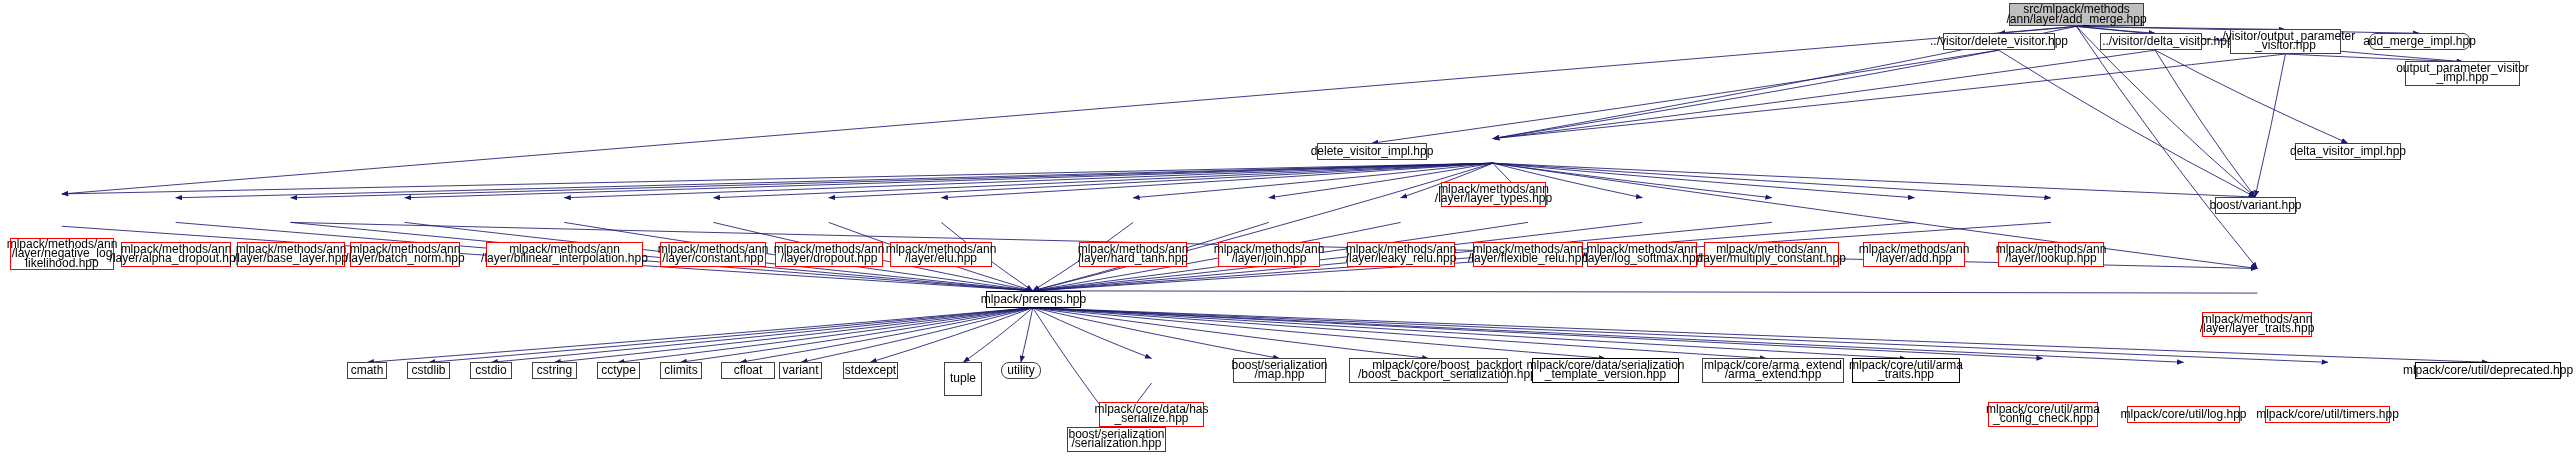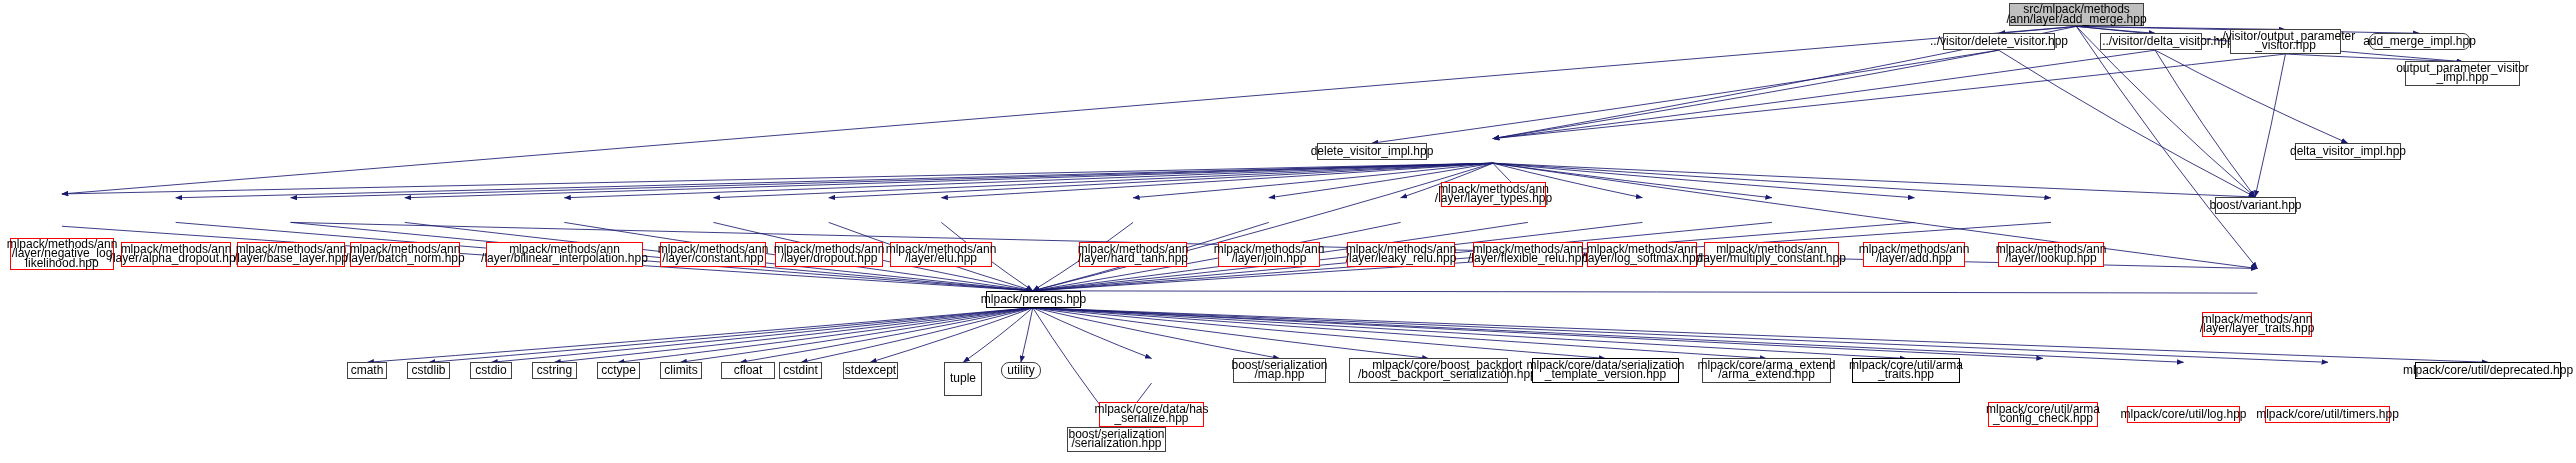--- a/index.html
+++ b/index.html
@@ -186,33 +186,33 @@
       <div class="node red" style="left: 2202px; top: 268px; width: 110px; height: 24.6px;">mlpack/methods/ann
 /layer/layer_traits.hpp</div>
       <div class="node black" style="left: 986px; top: 291px; width: 95px; height: 17px;">mlpack/prereqs.hpp</div>
       <div class="node grey" style="left: 347px; top: 362px; width: 40px; height: 17px;">cmath</div>
       <div class="node grey" style="left: 407px; top: 362px; width: 43px; height: 17px;">cstdlib</div>
       <div class="node grey" style="left: 470px; top: 362px; width: 42px; height: 17px;">cstdio</div>
       <div class="node grey" style="left: 532px; top: 362px; width: 45px; height: 17px;">cstring</div>
       <div class="node grey" style="left: 597px; top: 362px; width: 43px; height: 17px;">cctype</div>
       <div class="node grey" style="left: 660px; top: 362px; width: 42px; height: 17px;">climits</div>
       <div class="node grey" style="left: 721px; top: 362px; width: 54px; height: 17px;">cfloat</div>
-      <div class="node grey" style="left: 779px; top: 362px; width: 43px; height: 17px;">cstdint</div>
+      <div class="node grey" style="left: 779px; top: 362px; width: 43px; height: 17px;">variant</div>
       <div class="node grey" style="left: 843px; top: 362px; width: 55px; height: 17px;">stdexcept</div>
       <div class="node grey" style="left: 944px; top: 362px; width: 38px; height: 34px;">tuple</div>
       <div class="node grey" style="left: 1001px; top: 362px; width: 40px; height: 17px; border-radius: 8px;">utility</div>
       <div class="node red" style="left: 1099px; top: 358px; width: 105px; height: 24.6px;">mlpack/core/data/has
 _serialize.hpp</div>
       <div class="node grey" style="left: 1233px; top: 358px; width: 93px; height: 24.6px;">boost/serialization
 /map.hpp</div>
       <div class="node grey" style="left: 1349px; top: 358px; width: 159px; height: 24.6px; padding-left: 40px;">mlpack/core/boost_backport
 /boost_backport_serialization.hpp</div>
       <div class="node black" style="left: 1532px; top: 358px; width: 147px; height: 24.6px;">mlpack/core/data/serialization
 _template_version.hpp</div>
-      <div class="node grey" style="left: 1702px; top: 358px; width: 129px; height: 24.6px;">mlpack/core/arma_extend
+      <div class="node grey" style="left: 1702px; top: 358px; width: 142px; height: 24.6px;">mlpack/core/arma_extend
 /arma_extend.hpp</div>
       <div class="node black" style="left: 1852px; top: 358px; width: 108px; height: 24.6px;">mlpack/core/util/arma
 _traits.hpp</div>
       <div class="node red" style="left: 1988px; top: 358px; width: 110px; height: 24.6px;">mlpack/core/util/arma
 _config_check.hpp</div>
       <div class="node red" style="left: 2127px; top: 362px; width: 113px; height: 17px;">mlpack/core/util/log.hpp</div>
       <div class="node red" style="left: 2265px; top: 362px; width: 125px; height: 17px;">mlpack/core/util/timers.hpp</div>
       <div class="node black" style="left: 2415px; top: 362px; width: 146px; height: 17px;">mlpack/core/util/deprecated.hpp</div>
       <div class="node grey" style="left: 1067px; top: 427px; width: 99px; height: 24.6px;">boost/serialization
 /serialization.hpp</div>

